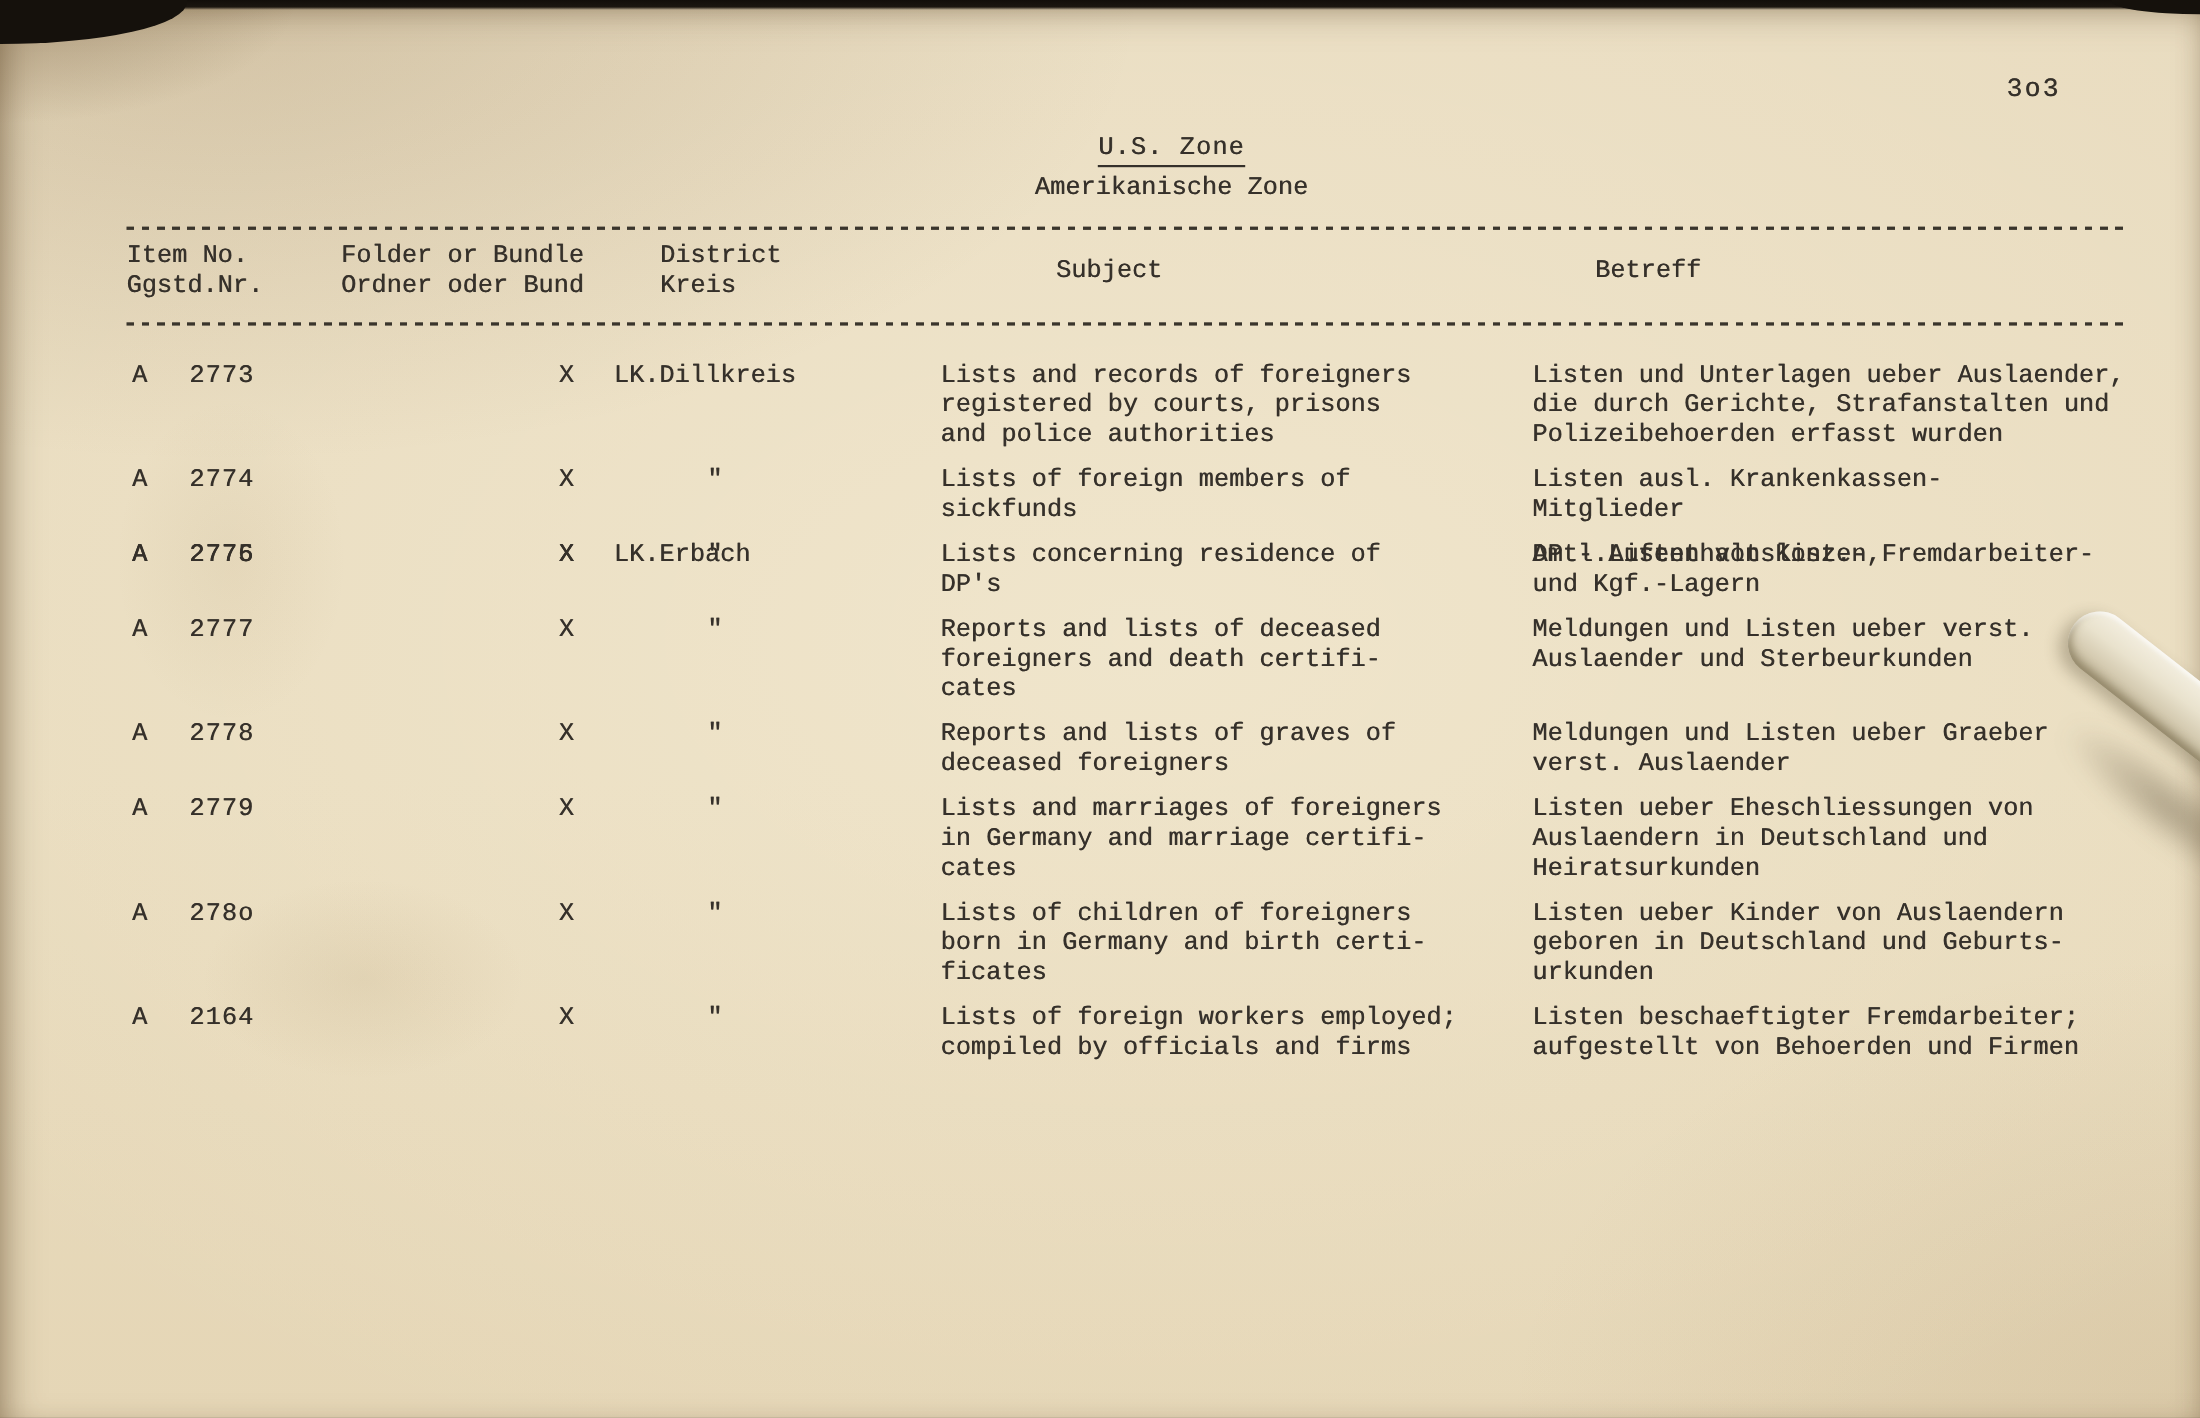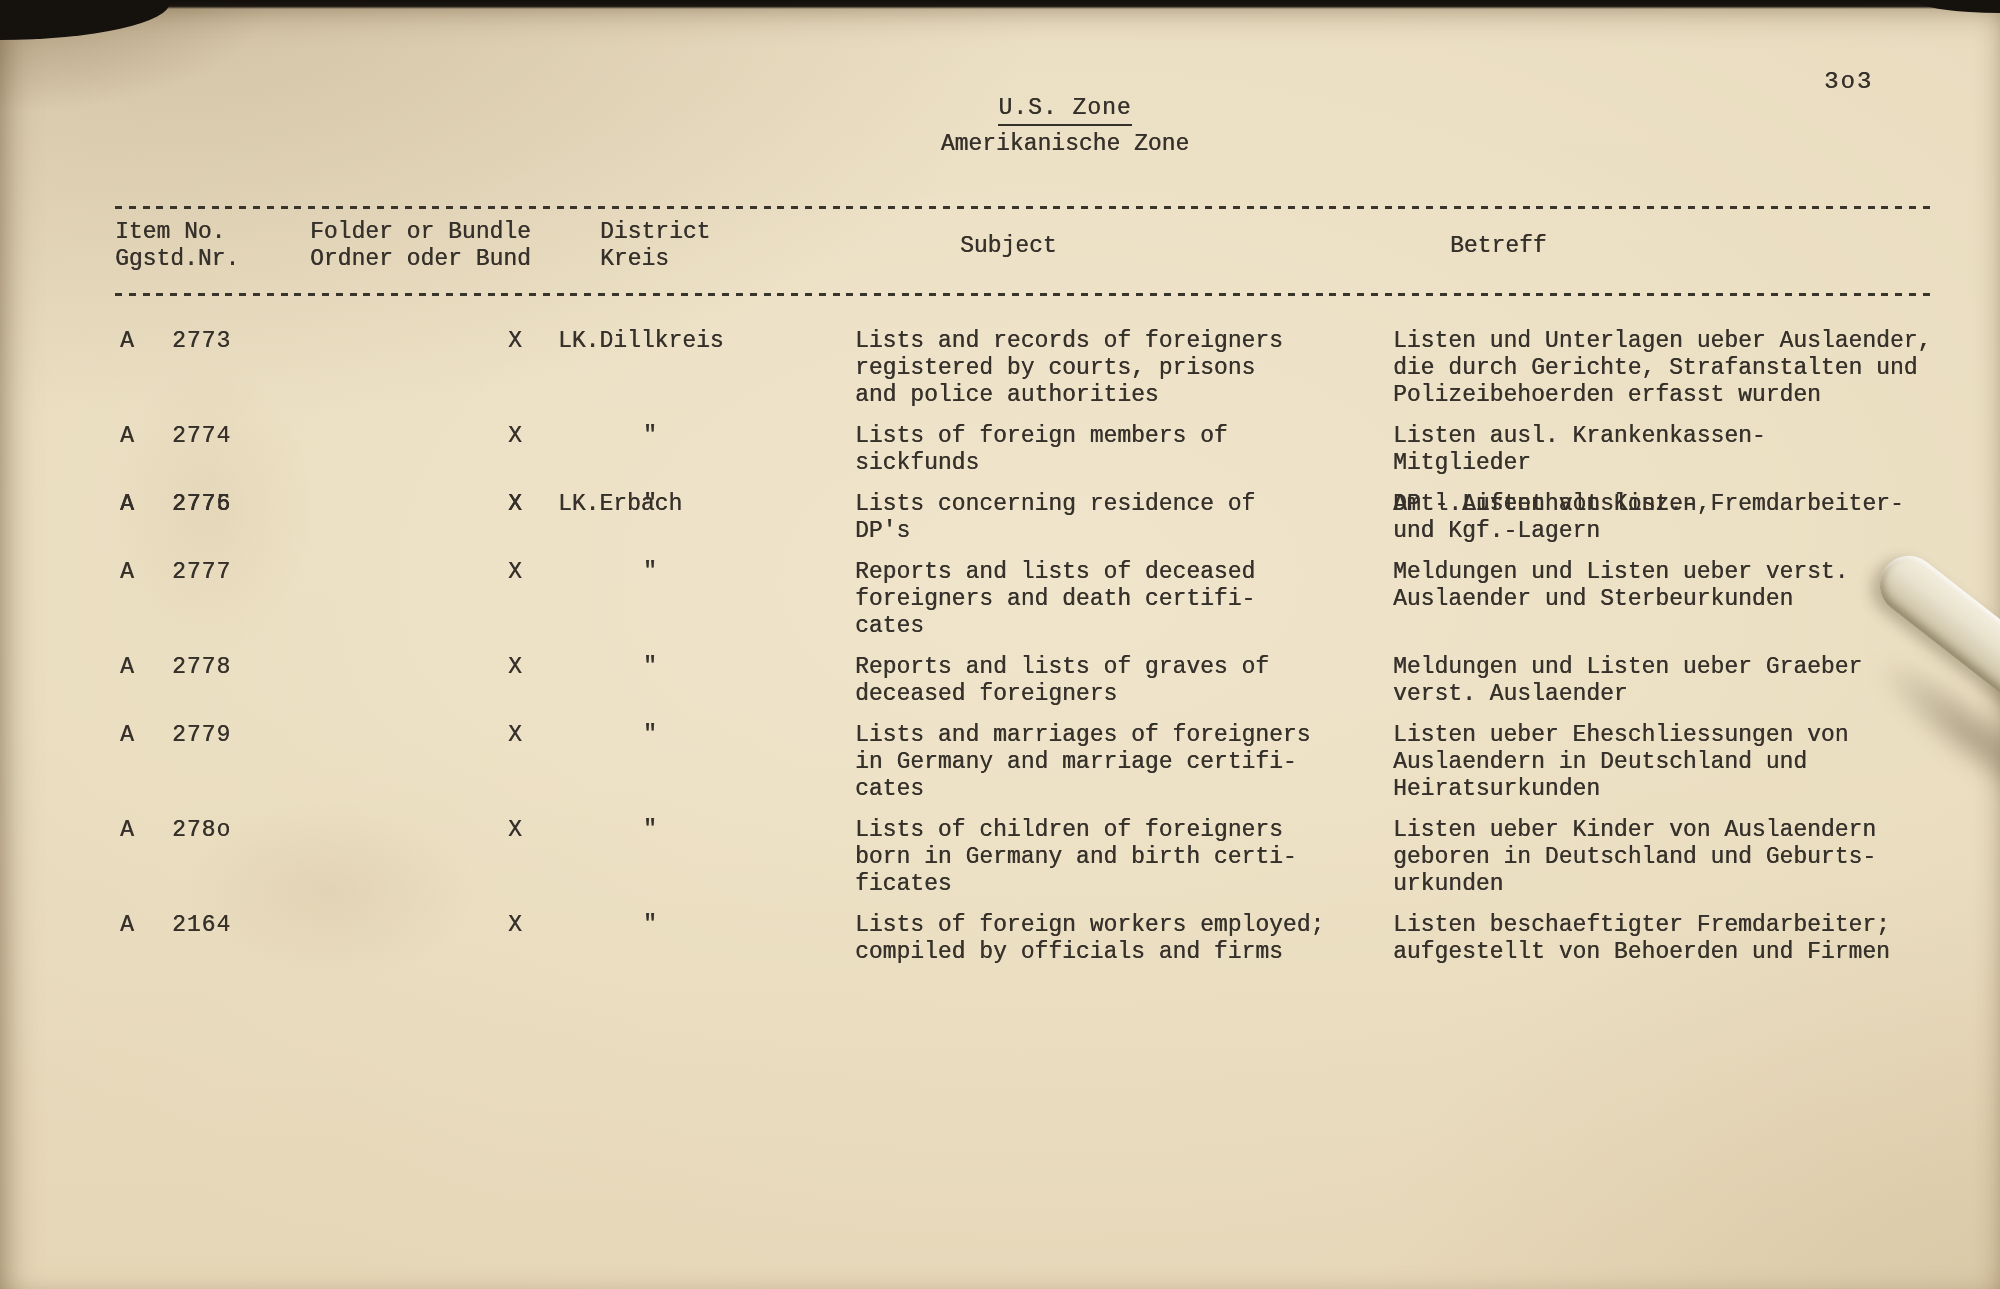--- a/index.html
+++ b/index.html
@@ -101,20 +101,21 @@
     left: 815px;
     top: 95px;
     width: 500px;
     text-align: center;
   }
   .title-block .u {
     display: inline-block;
     border-bottom: 2px solid #35302a;
     padding-bottom: 2px;
     letter-spacing: 1px;
+    margin-top: 26px;
   }
   .title-block .line2 {
     margin-top: 5px;
   }
 
   .divider {
     position: absolute;
     left: 115px;
     width: 1815px;
     height: 3px;

